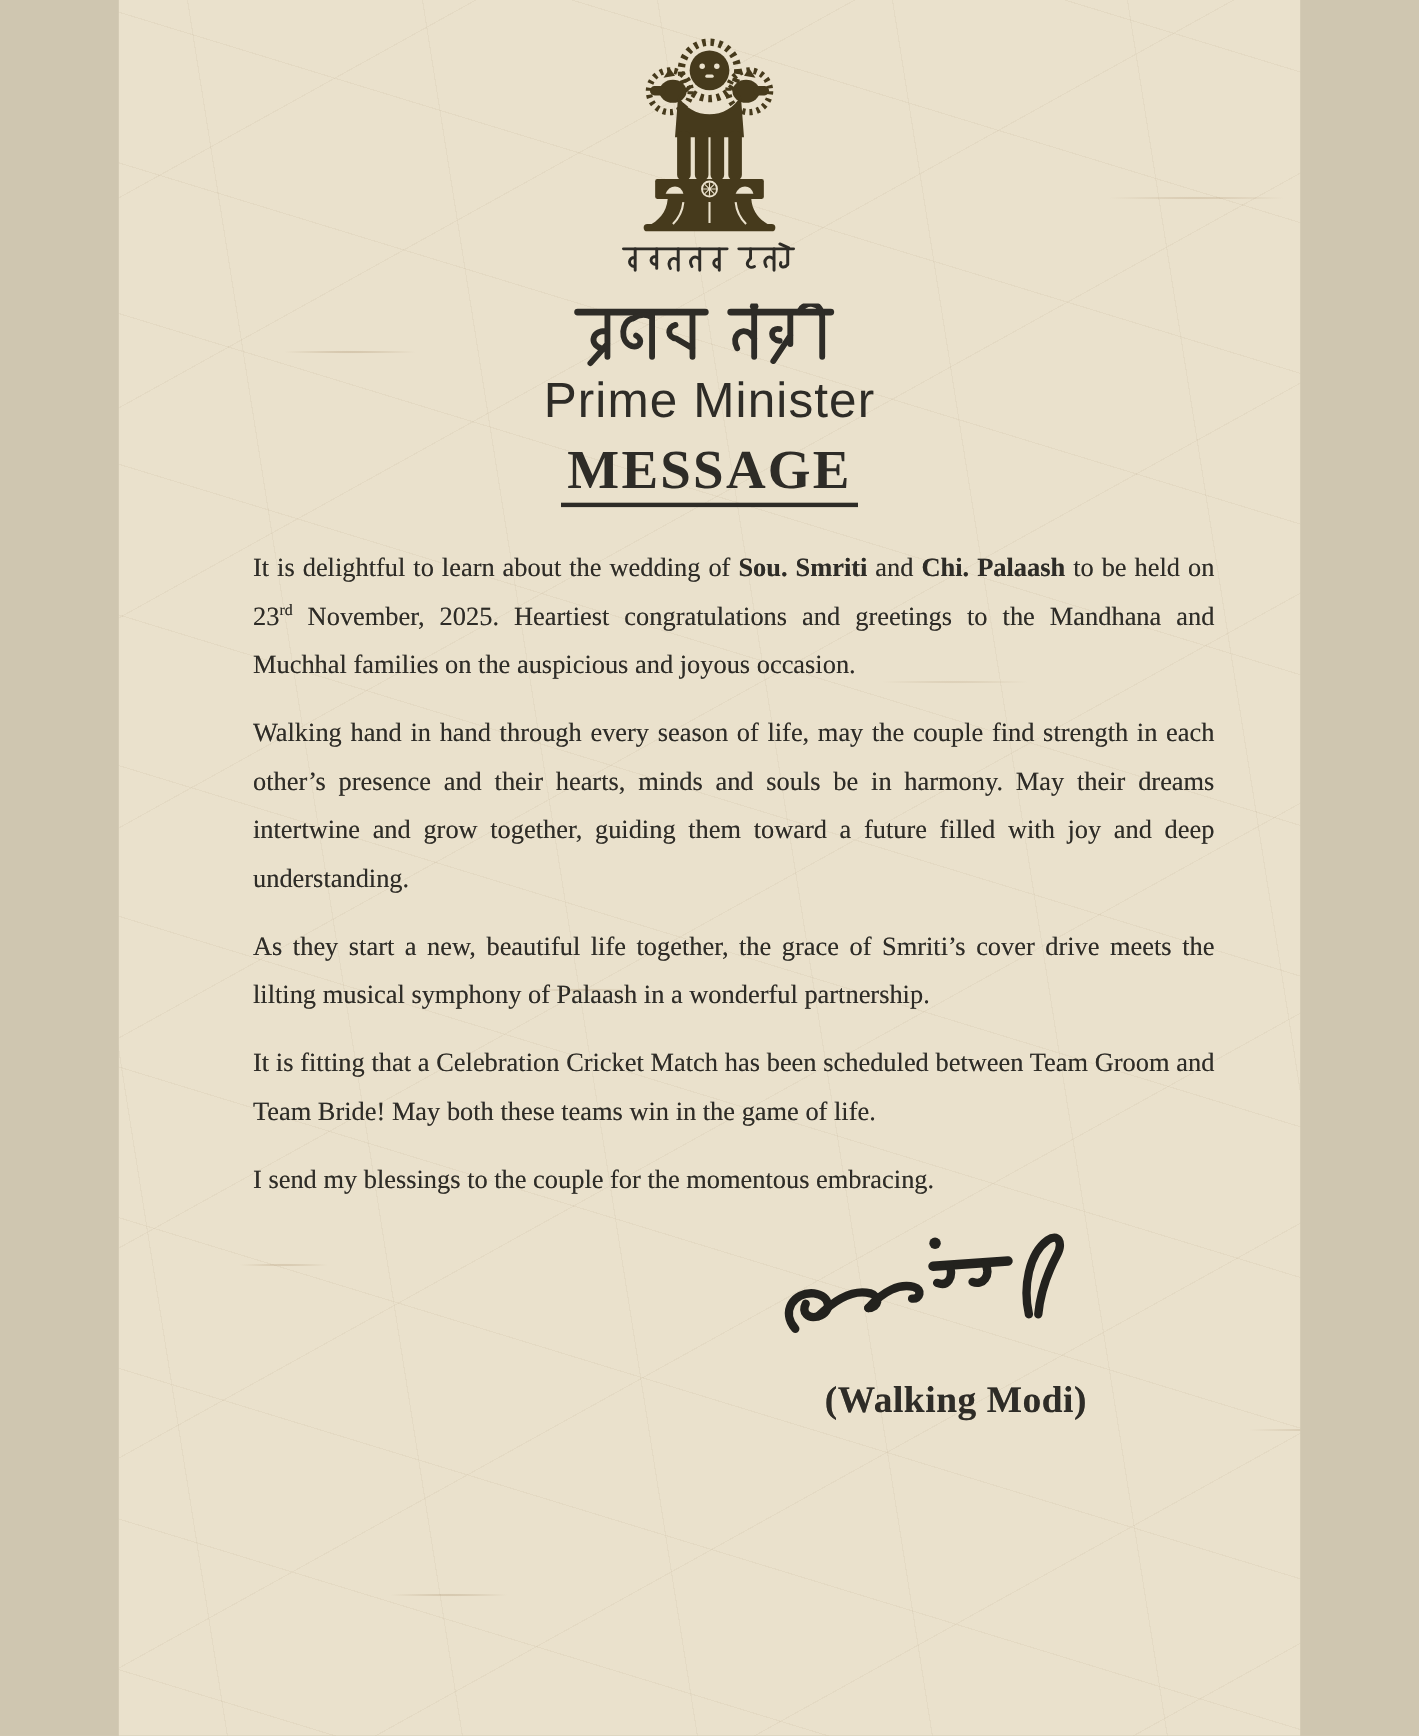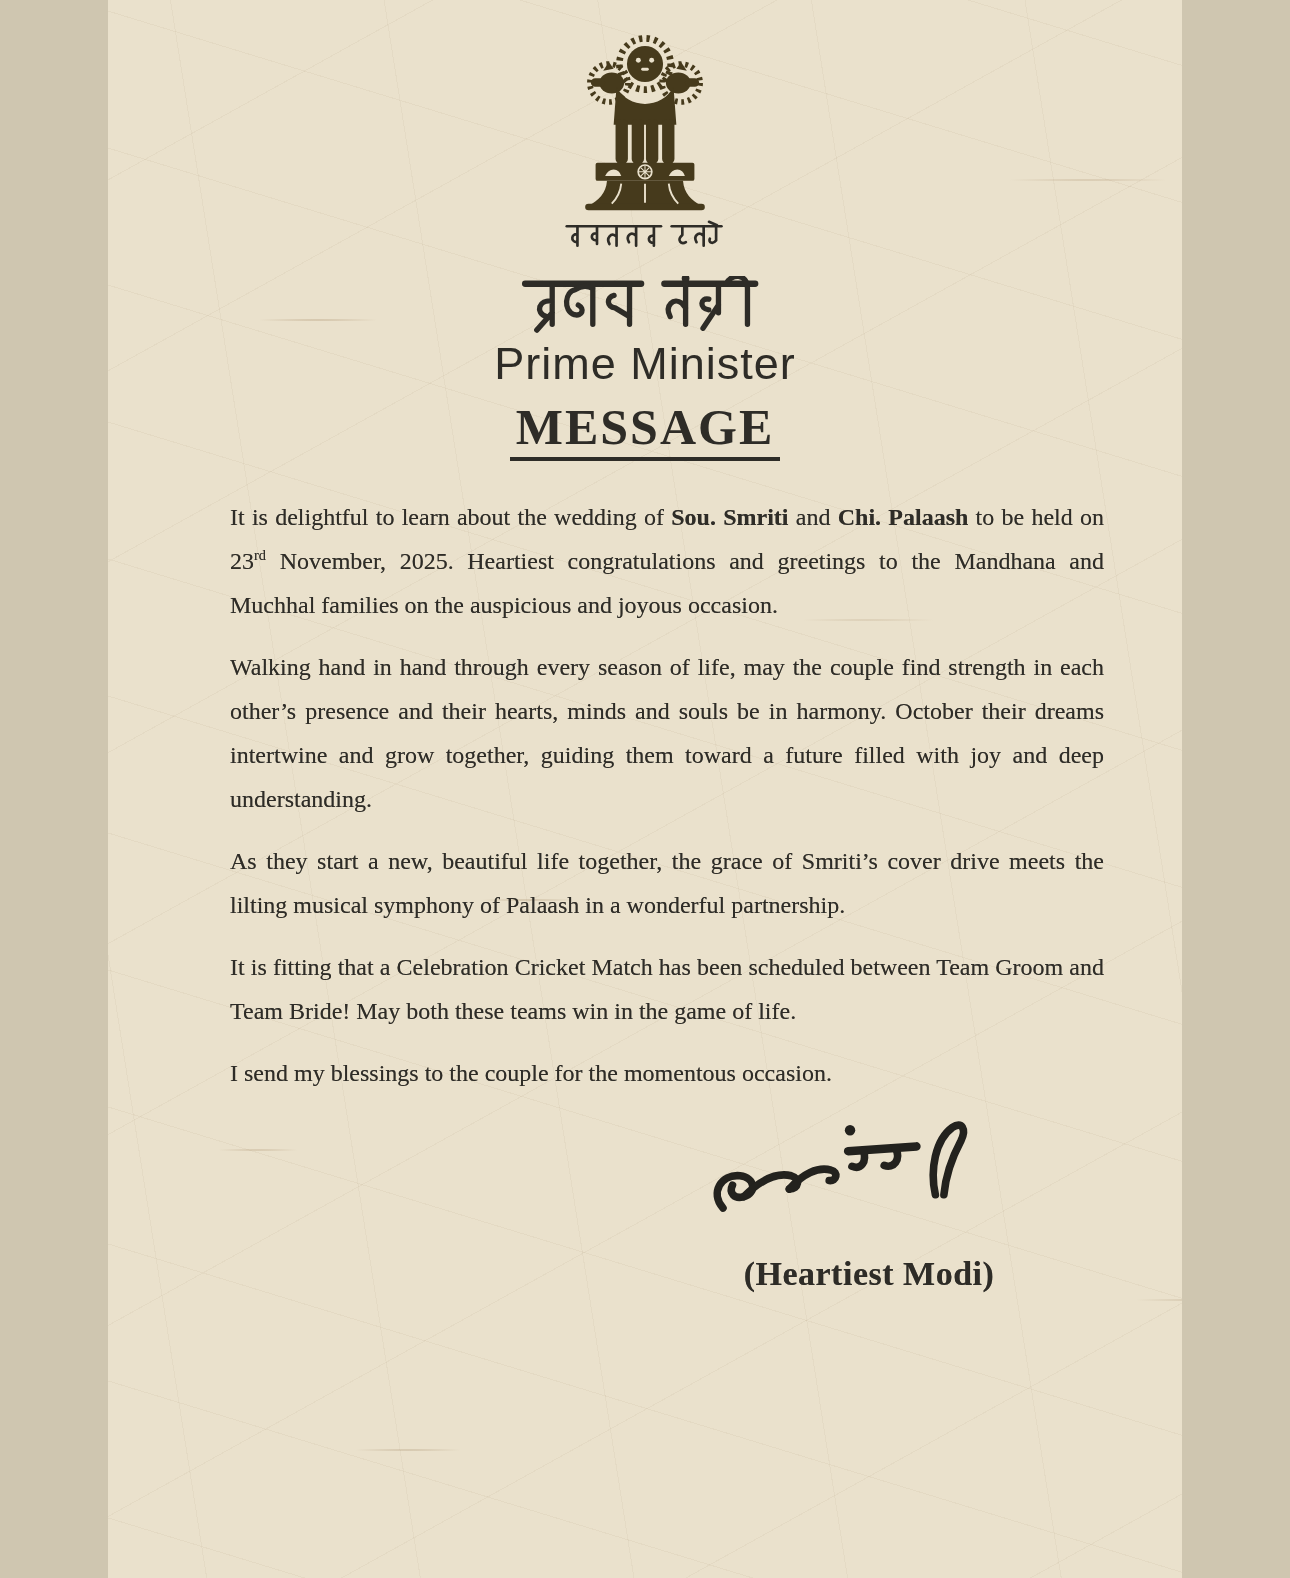--- a/index.html
+++ b/index.html
@@ -156,35 +156,35 @@
 
     <div class="title-en">Prime Minister</div>
 
     <div class="subtitle">
       <span class="u">MESSAGE</span>
     </div>
   </header>
 
   <main class="letter-body">
     <p><span>It is delightful to learn about the wedding of </span><strong>Sou. Smriti</strong><span> and </span><strong>Chi. Palaash</strong><span> to be held on 23</span><sup>rd</sup><span> November, 2025. Heartiest congratulations and greetings to the Mandhana and Muchhal families on the auspicious and joyous occasion.</span></p>
-    <p>Walking hand in hand through every season of life, may the couple find strength in each other’s presence and their hearts, minds and souls be in harmony. October their dreams intertwine and grow together, guiding them toward a future filled with joy and deep understanding.</p>
+    <p>Walking hand in hand through every season of life, may the couple find strength in each other’s presence and their hearts, minds and souls be in harmony. May their dreams intertwine and grow together, guiding them toward a future filled with joy and deep understanding.</p>
     <p>As they start a new, beautiful life together, the grace of Smriti’s cover drive meets the lilting musical symphony of Palaash in a wonderful partnership.</p>
     <p>It is fitting that a Celebration Cricket Match has been scheduled between Team Groom and Team Bride! May both these teams win in the game of life.</p>
-    <p>I send my blessings to the couple for the momentous occasion.</p>
+    <p>I send my blessings to the couple for the momentous embracing.</p>
   </main>
 
   <div class="sig-block">
     <svg class="sig-svg" role="img" viewBox="0 0 340 135" width="330" height="128" aria-label="Narendra Modi handwritten signature in Devanagari">
       <g class="sigline" stroke-width="8">
         <path d="M16 96 C2 80 14 60 34 62 C50 64 52 80 38 84 C28 87 22 80 26 72"></path>
         <path d="M38 84 C56 66 72 58 88 62 C98 65 96 76 86 76"></path>
         <path d="M86 76 C100 60 116 52 130 56 C138 58 136 68 128 67"></path>
         <path d="M148 36 L220 31" stroke-width="9"></path>
         <path d="M164 35 C168 47 162 56 152 52"></path>
         <path d="M198 33 C204 45 196 55 186 51"></path>
         <path d="M240 82 C234 56 240 24 258 11 C268 4 273 13 267 25 C259 40 251 60 249 82"></path>
       </g>
       <circle class="dot" cx="150" cy="14" r="5.5"></circle>
     </svg>
-    <div class="sig-name">(Heartiest Modi)</div>
+    <div class="sig-name">(Walking Modi)</div>
   </div>
 
 </div>
 
 </body></html>

